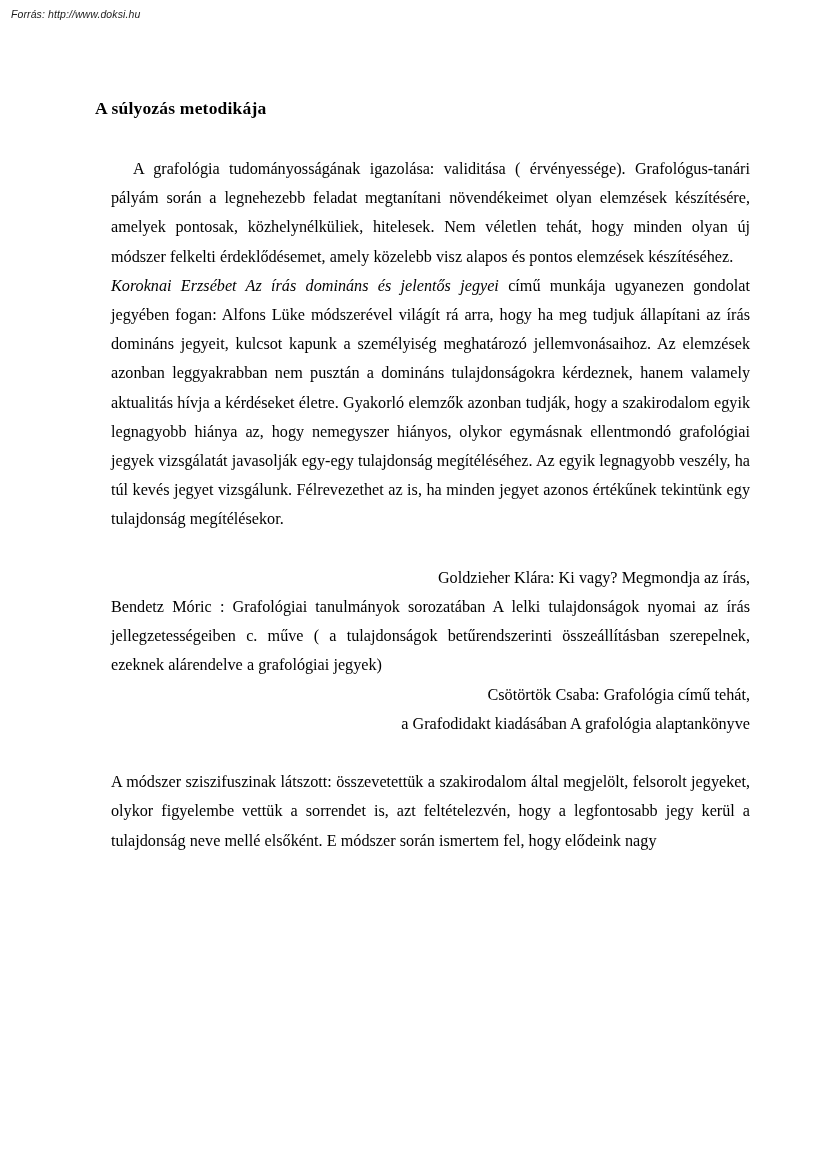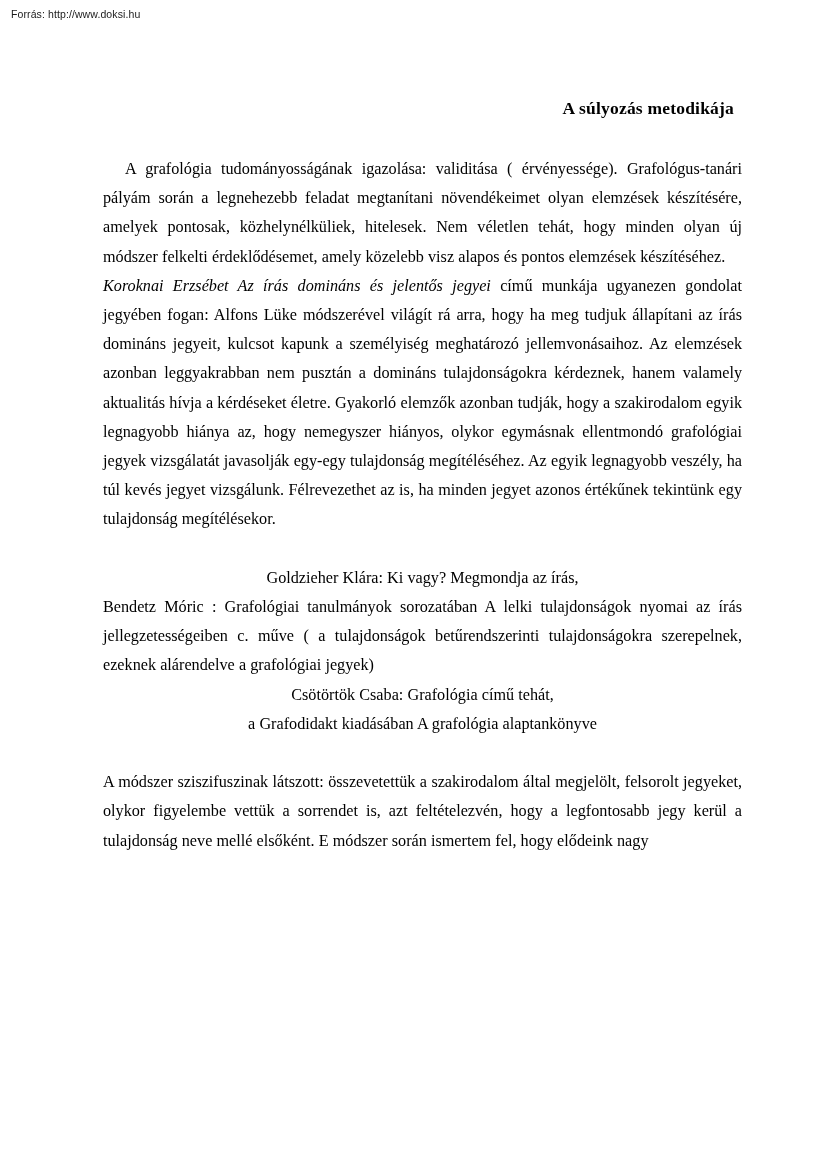--- a/index.html
+++ b/index.html
@@ -25,59 +25,60 @@
     position: absolute;
     left: 11px;
     top: 8px;
     font-family: "Liberation Sans", "DejaVu Sans", sans-serif;
     font-size: 10.5px;
     line-height: 12px;
     color: #ララ;
     color: #1a1a1a;
     white-space: nowrap;
     letter-spacing: 0.1px;
+    font-style: italic;
   }
   
   #content {
     position: absolute;
     left: 95px;
     top: 0;
     width: 639px;
   }
   h1#doc-title {
     font-size: 17.5px;
     font-weight: bold;
-    text-align: right;
+    text-align: left;
     margin: 0;
     padding: 0;
     letter-spacing: 0.2px;
     position: absolute;
     top: 98px;
     left: 0;
     width: 639px;
   }
   .body-block {
     position: absolute;
-    left: 8px;
+    left: 16px;
     width: 639px;
   }
   p.para {
     font-size: 16.2px;
     line-height: 29.2px;
     text-align: justify;
     text-justify: inter-word;
     margin: 0;
     padding: 0;
     word-spacing: 0.1px;
   }
   p.para.indent-first {
     text-indent: 22px;
   }
   p.para.noj {
-    text-align: center;
+    text-align: right;
   }
   .italic-title {
     font-style: italic;
   }
   .spacer-line {
     height: 29.2px;
   }
 </style>
 </head>
 <body>
@@ -94,21 +95,21 @@
 
       <p class="para indent-first">A grafológia  tudományosságának igazolása:  validitása ( érvényessége). Grafológus-tanári pályám során a legnehezebb feladat megtanítani növendékeimet olyan elemzések készítésére, amelyek pontosak, közhelynélküliek, hitelesek. Nem véletlen tehát, hogy minden olyan új módszer felkelti érdeklődésemet, amely közelebb visz alapos és pontos elemzések készítéséhez.</p>
 
       <p class="para"><span class="italic-title">Koroknai Erzsébet Az írás domináns és jelentős jegyei</span><span> című munkája ugyanezen gondolat jegyében fogan: Alfons Lüke módszerével világít rá arra, hogy ha meg tudjuk állapítani az írás domináns jegyeit, kulcsot kapunk a személyiség meghatározó jellemvonásaihoz. Az elemzések azonban leggyakrabban nem pusztán a domináns tulajdonságokra kérdeznek, hanem valamely aktualitás hívja a kérdéseket életre. Gyakorló elemzők azonban tudják, hogy a szakirodalom egyik legnagyobb hiánya az, hogy nemegyszer hiányos, olykor egymásnak ellentmondó grafológiai jegyek vizsgálatát javasolják egy-egy tulajdonság megítéléséhez. Az egyik legnagyobb veszély, ha túl kevés jegyet vizsgálunk. Félrevezethet az is, ha minden jegyet azonos értékűnek tekintünk egy tulajdonság megítélésekor.</span></p>
 
 
       <div class="spacer-line"></div>
 
       <p class="para noj">Goldzieher Klára: Ki vagy? Megmondja az írás,</p>
 
-      <p class="para">Bendetz Móric : Grafológiai tanulmányok  sorozatában A lelki tulajdonságok nyomai az írás jellegzetességeiben c. műve ( a tulajdonságok betűrendszerinti tulajdonságokra szerepelnek, ezeknek alárendelve a grafológiai jegyek)</p>
+      <p class="para">Bendetz Móric : Grafológiai tanulmányok  sorozatában A lelki tulajdonságok nyomai az írás jellegzetességeiben c. műve ( a tulajdonságok betűrendszerinti összeállításban szerepelnek, ezeknek alárendelve a grafológiai jegyek)</p>
 
       <p class="para noj">Csötörtök Csaba: Grafológia  című tehát,</p>
 
       <p class="para noj">a Grafodidakt kiadásában  A grafológia alaptankönyve</p>
 
 
       <div class="spacer-line"></div>
 
       <p class="para">A módszer sziszifuszinak látszott: összevetettük a szakirodalom által megjelölt, felsorolt jegyeket, olykor figyelembe vettük a sorrendet is, azt feltételezvén, hogy a legfontosabb jegy kerül a tulajdonság neve mellé elsőként. E módszer során ismertem fel, hogy elődeink nagy</p>
 

